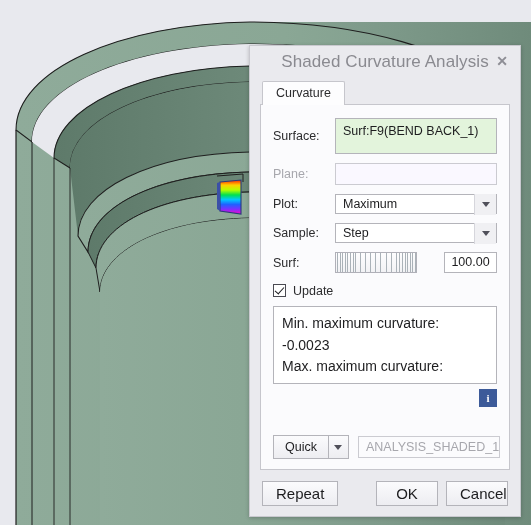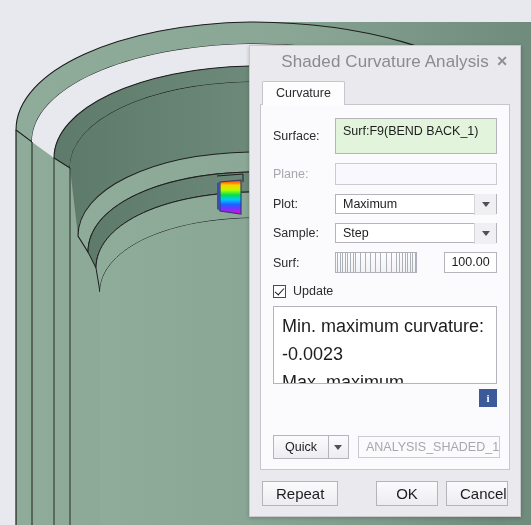--- a/index.html
+++ b/index.html
@@ -201,21 +201,21 @@
     box-sizing: border-box;
     font-size: 12.5px;
     color: #1d1d1f;
     text-align: center;
     line-height: 19px;
   }
 
   
   .check-row {
     display: flex;
-    align-items: flex-end;
+    align-items: flex-start;
     margin: 2px 0 8px 0;
   }
   .checkbox {
     width: 13px; height: 13px;
     border: 1px solid #4a4a52;
     background: #fff;
     box-sizing: border-box;
     position: relative;
     margin-right: 7px;
     cursor: pointer;
@@ -231,21 +231,21 @@
   }
   .check-label { font-size: 12.5px; color: #2c2c2e; }
 
   
   #results {
     height: 78px;
     border: 1px solid #b4b4ba;
     background: #fff;
     box-sizing: border-box;
     padding: 6px 8px;
-    font-size: 18px;
+    font-size: 14px;
     color: #1d1d1f;
     line-height: 1.55;
     overflow: hidden;
   }
   #info-row {
     display: flex;
     justify-content: flex-end;
     margin-top: 5px;
   }
   #info-btn {

